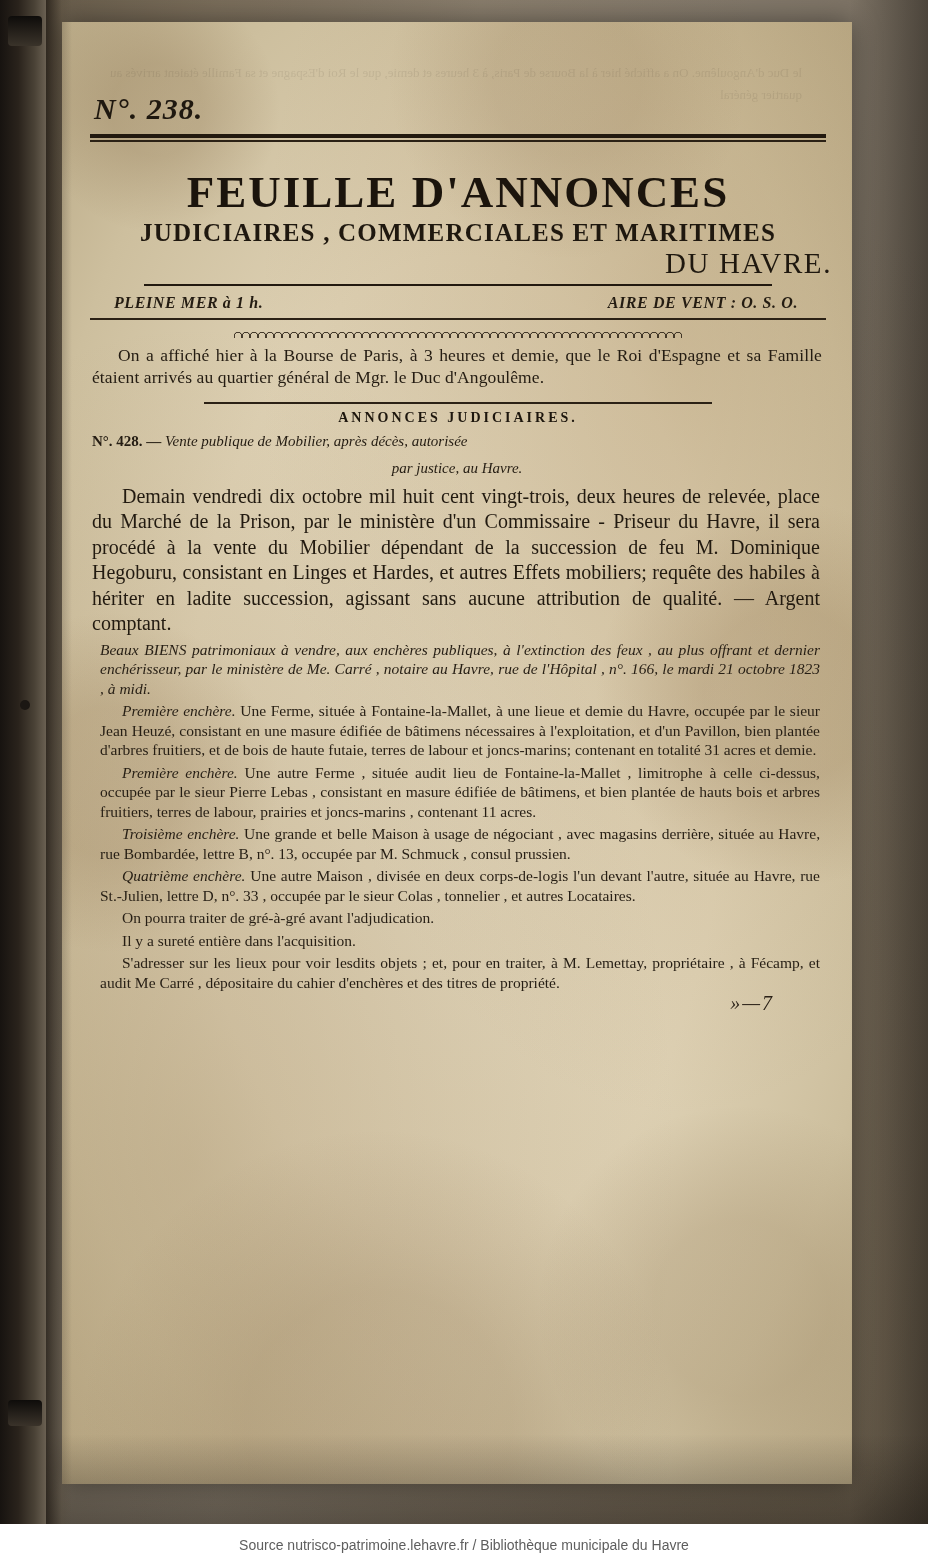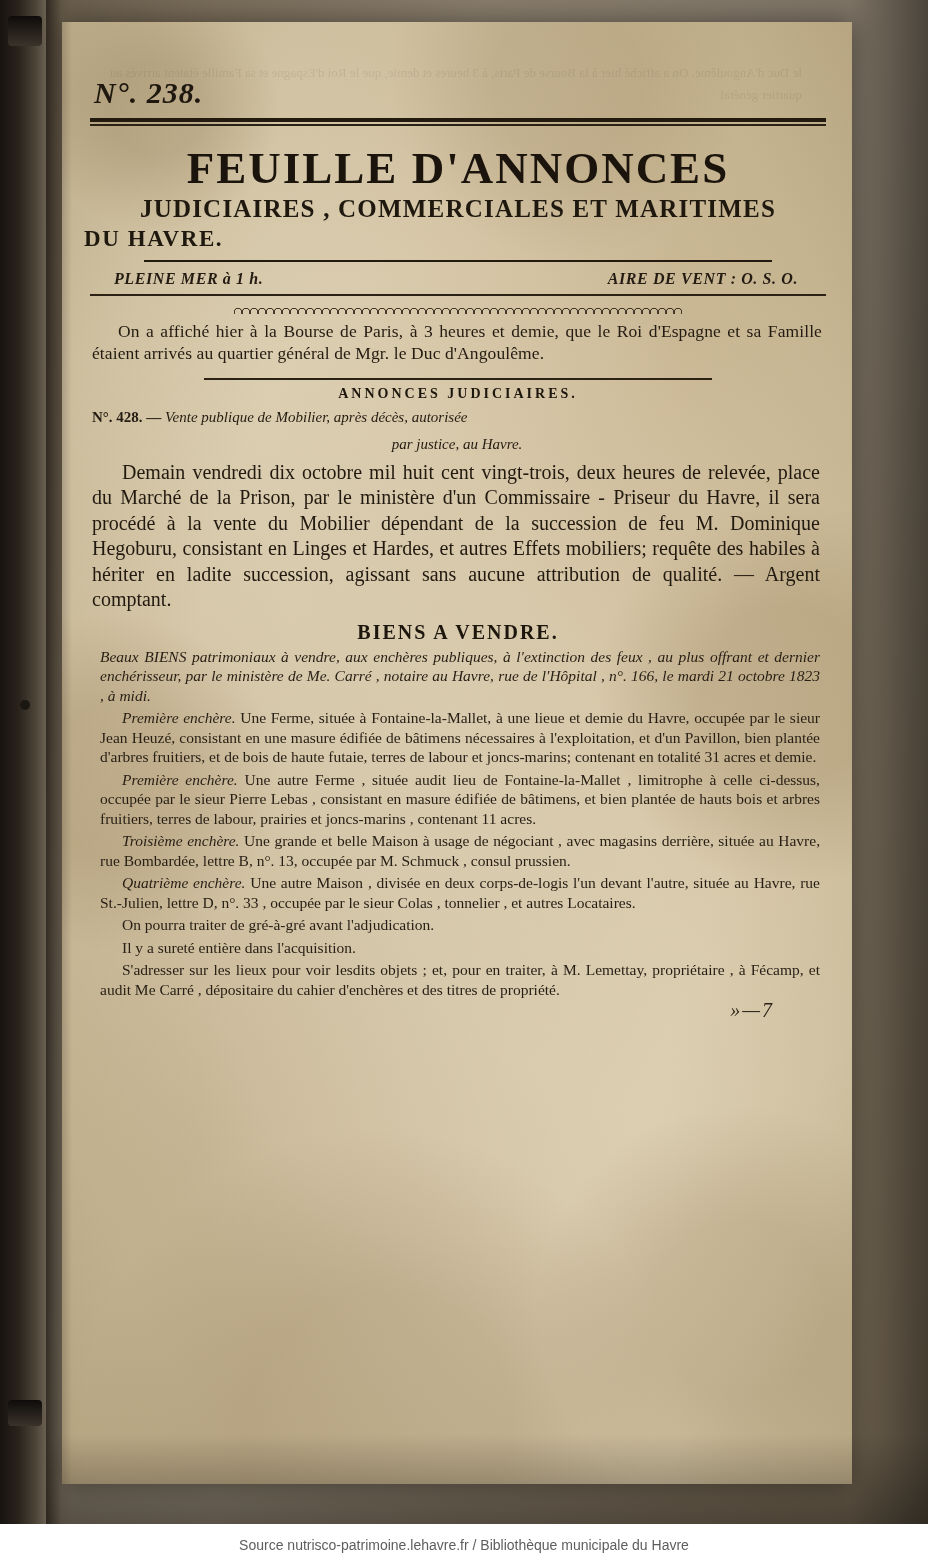--- a/index.html
+++ b/index.html
@@ -99,21 +99,21 @@
     font-size: 13px;
     line-height: 22px;
     color: #2b2218;
     pointer-events: none;
     overflow: hidden;
   }
 
   .content {
     position: absolute;
     left: 22px;
-    top: 54px;
+    top: 70px;
     width: 748px;
     color: #241c12;
     z-index: 4;
   }
 
   
   .issue-line {
     display: flex;
     align-items: baseline;
     justify-content: space-between;
@@ -154,36 +154,36 @@
     background: #2b2115;
     margin: 6px 120px 4px 120px;
   }
 
   .title-main {
     text-align: center;
     font-size: 45px;
     font-weight: bold;
     letter-spacing: 2px;
     line-height: 52px;
-    margin-top: 16px;
+    margin-top: 24px;
     color: #1b140c;
     font-family: "Liberation Serif", serif;
   }
   .title-sub {
     text-align: center;
     font-size: 25px;
     font-weight: bold;
     letter-spacing: 1.2px;
     line-height: 30px;
     color: #1f180f;
   }
   .title-sub2 {
-    text-align: left;
-    font-size: 23px;
-    font-weight: bold;
+    text-align: right;
+    font-size: 29px;
+    font-weight: normal;
     letter-spacing: 1.6px;
     line-height: 30px;
     color: #1f180f;
   }
 
   .tide-line {
     display: flex;
     justify-content: space-between;
     padding: 4px 34px 0 30px;
     font-size: 16px;
@@ -353,21 +353,20 @@
       <div class="ann-head">
         <span class="num">N°. 428. —</span>
         <span class="it">Vente publique de Mobilier, après décès, autorisée</span>
       </div>
       <div class="ann-head center">
         <span class="it">par justice, au Havre.</span>
       </div>
 
       <div class="big-body">Demain vendredi dix octobre mil huit cent vingt-trois, deux heures de relevée, place du Marché de la Prison, par le ministère d'un Commissaire - Priseur du Havre, il sera procédé à la vente du Mobilier dépendant de la succession de feu M. Dominique Hegoburu, consistant en Linges et Hardes, et autres Effets mobiliers; requête des habiles à hériter en ladite succession, agissant sans aucune attribution de qualité. — Argent comptant.</div>
 
-      <div class="section-head small">BIENS A VENDRE.</div>
 
       <div class="small-body hang" style="font-style:italic; padding-left:0;">Beaux BIENS patrimoniaux à vendre, aux enchères publiques, à l'extinction des feux , au plus offrant et dernier enchérisseur, par le ministère de Me. Carré , notaire au Havre, rue de l'Hôpital , n°. 166, le mardi 21 octobre 1823 , à midi.</div>
 
       <div class="small-body ind">
         <i>Première enchère.</i><span> Une Ferme, située à Fontaine-la-Mallet, à une lieue et demie du Havre, occupée par le sieur Jean Heuzé, consistant en une masure édifiée de bâtimens nécessaires à l'exploitation, et d'un Pavillon, bien plantée d'arbres fruitiers, et de bois de haute futaie, terres de labour et joncs-marins; contenant en totalité 31 acres et demie.</span>
       </div>
       <div class="small-body ind">
         <i>Première enchère.</i><span> Une autre Ferme , située audit lieu de Fontaine-la-Mallet , limitrophe à celle ci-dessus, occupée par le sieur Pierre Lebas , consistant en masure édifiée de bâtimens, et bien plantée de hauts bois et arbres fruitiers, terres de labour, prairies et joncs-marins , contenant 11 acres.</span>
       </div>
       <div class="small-body ind">

